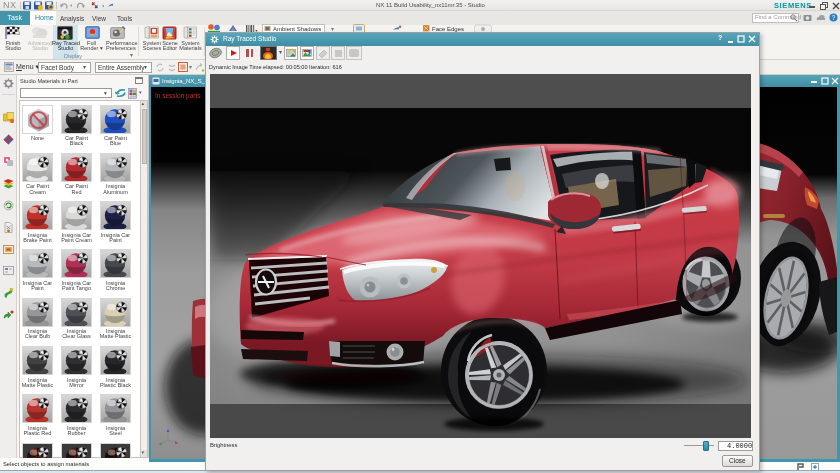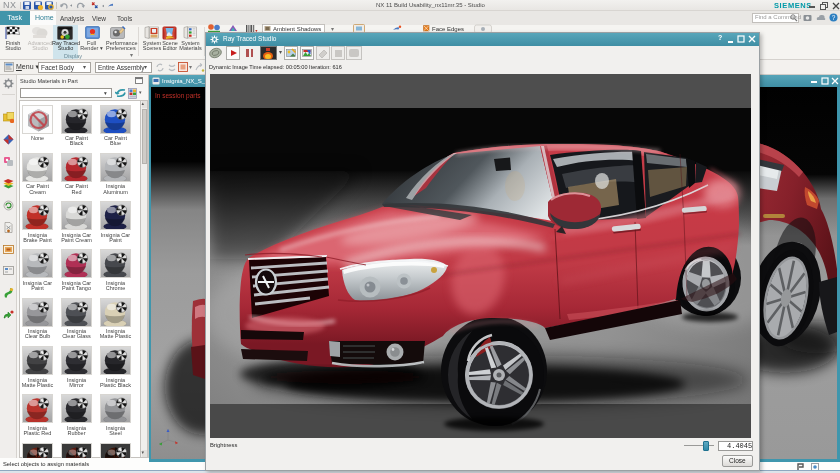--- a/index.html
+++ b/index.html
@@ -878,21 +878,21 @@
 <div class="abs" style="left:331px;top:46px;width:14px;height:14px;background:#eeedeb;border:1px solid #c5c3c0;"></div>
 <div class="abs" style="left:334.5px;top:49.5px;width:7px;height:7px;background:#c9c7c4;"></div>
 <div class="abs" style="left:346px;top:46px;width:16px;height:14px;background:#eeedeb;border:1px solid #c5c3c0;"></div>
 <div class="abs" style="left:349px;top:49px;width:10px;height:8px;background:#c9c7c4;border-radius:2px;"></div>
 <div class="txt" style="left:209px;top:63.5px;font-size:5.6px;color:#2a2a2a;">Dynamic Image Time elapsed: 00:05:00  Iteration: 616</div>
 
 <div class="txt" style="left:210px;top:441.5px;font-size:5.8px;color:#2a2a2a;">Brightness</div>
 <div class="abs" style="left:684px;top:444.5px;width:30px;height:1.5px;background:#9a9a98;"></div>
 <div class="abs" style="left:702.5px;top:440.5px;width:6px;height:10px;background:linear-gradient(#5fa8c0,#2f8aa8);border:1px solid #1f7290;border-radius:1px;"></div>
 <div class="abs" style="left:718px;top:440.5px;width:34.5px;height:10px;background:#fff;border:1px solid #9a9a98;"></div>
-<div class="txt" style="left:727px;top:442px;font-size:7px;color:#222;font-family:'Liberation Mono',monospace;">4.4045</div>
+<div class="txt" style="left:727px;top:442px;font-size:7px;color:#222;font-family:'Liberation Mono',monospace;">4.0000</div>
 <div class="abs" style="left:722px;top:455px;width:31px;height:11.5px;background:linear-gradient(#fbfbfa,#dddbd8);border:1px solid #9a9a98;border-radius:2px;"></div>
 <div class="txt" style="left:729px;top:457px;font-size:6.5px;color:#222;">Close</div>
 
 <svg class="abs" style="left:210px;top:73.5px;" width="541" height="364" viewBox="0 0 541 364">
 <defs>
  <radialGradient id="bgrad" cx="42%" cy="55%" r="80%">
   <stop offset="0" stop-color="#9c9c9c"></stop>
         <stop offset="0.45" stop-color="#929292"></stop>
         <stop offset="0.8" stop-color="#7a7a7a"></stop>
         <stop offset="1" stop-color="#6a6a6a"></stop>

